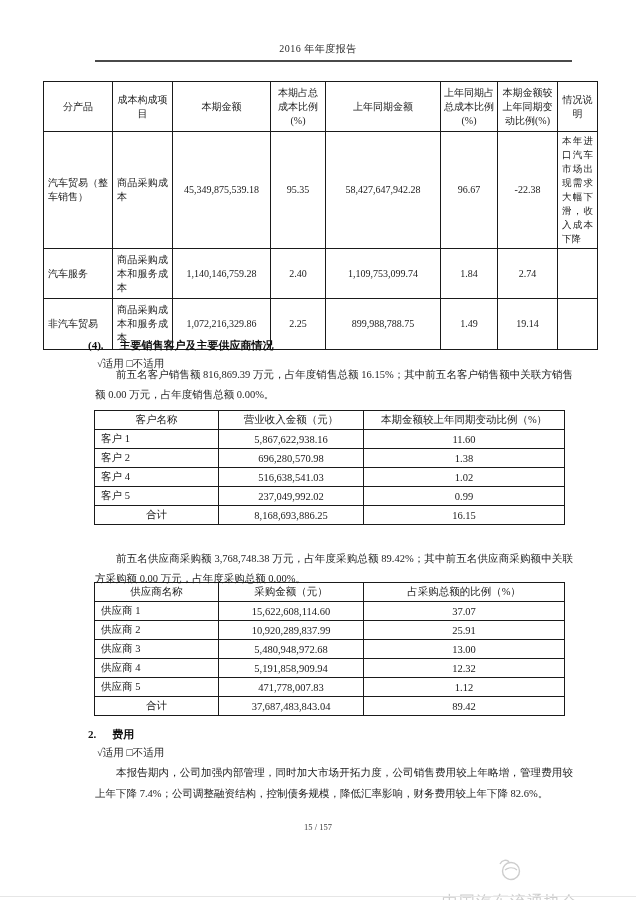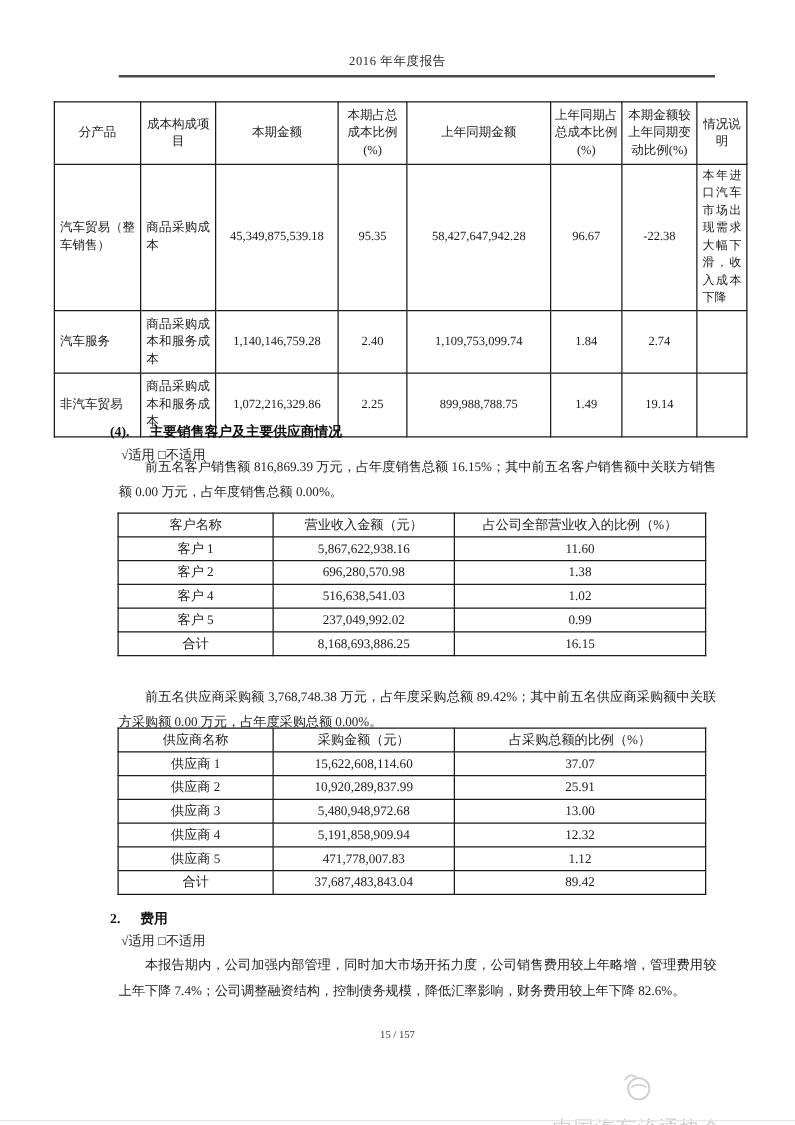--- a/index.html
+++ b/index.html
@@ -48,21 +48,21 @@
   .para {
     position: absolute; left: 95px; width: 478px;
     font-size: 10.5px; line-height: 20px; text-align: justify;
     text-indent: 2em; color: #1c1c1c;
   }
 
   
   .mini-table { position: absolute; left: 94px; width: 470px; font-size: 10.5px; }
   .mini-table th { text-align: center; padding: 1px 4px; height: 19px; }
   .mini-table td { padding: 1px 6px; height: 19px; vertical-align: middle; }
-  .mini-table .name-cell { text-align: center; }
+  .mini-table .name-cell { text-align: left; }
   .mini-table .total-cell { text-align: center; }
 
   
   .page-number {
     position: absolute; top: 822px; left: 0; right: 0;
     text-align: center; font-size: 8.5px; color: #3a3a3a;
   }
 
   
   .footer-brand {
@@ -150,21 +150,21 @@
   <table class="mini-table" style="top:410px;">
     <colgroup>
         <col style="width:124px">
         <col style="width:145px">
         <col style="width:201px">
       </colgroup>
     <tbody>
         <tr>
       <th>客户名称</th>
       <th>营业收入金额（元）</th>
-      <th>占公司全部营业收入的比例（%）</th>
+      <th>本期金额较上年同期变动比例（%）</th>
     </tr>
     <tr>
       <td class="name-cell">客户 1</td>
       <td class="cell-right">5,867,622,938.16</td>
       <td class="cell-right">11.60</td>
     </tr>
     <tr>
       <td class="name-cell">客户 2</td>
       <td class="cell-right">696,280,570.98</td>
       <td class="cell-right">1.38</td>

